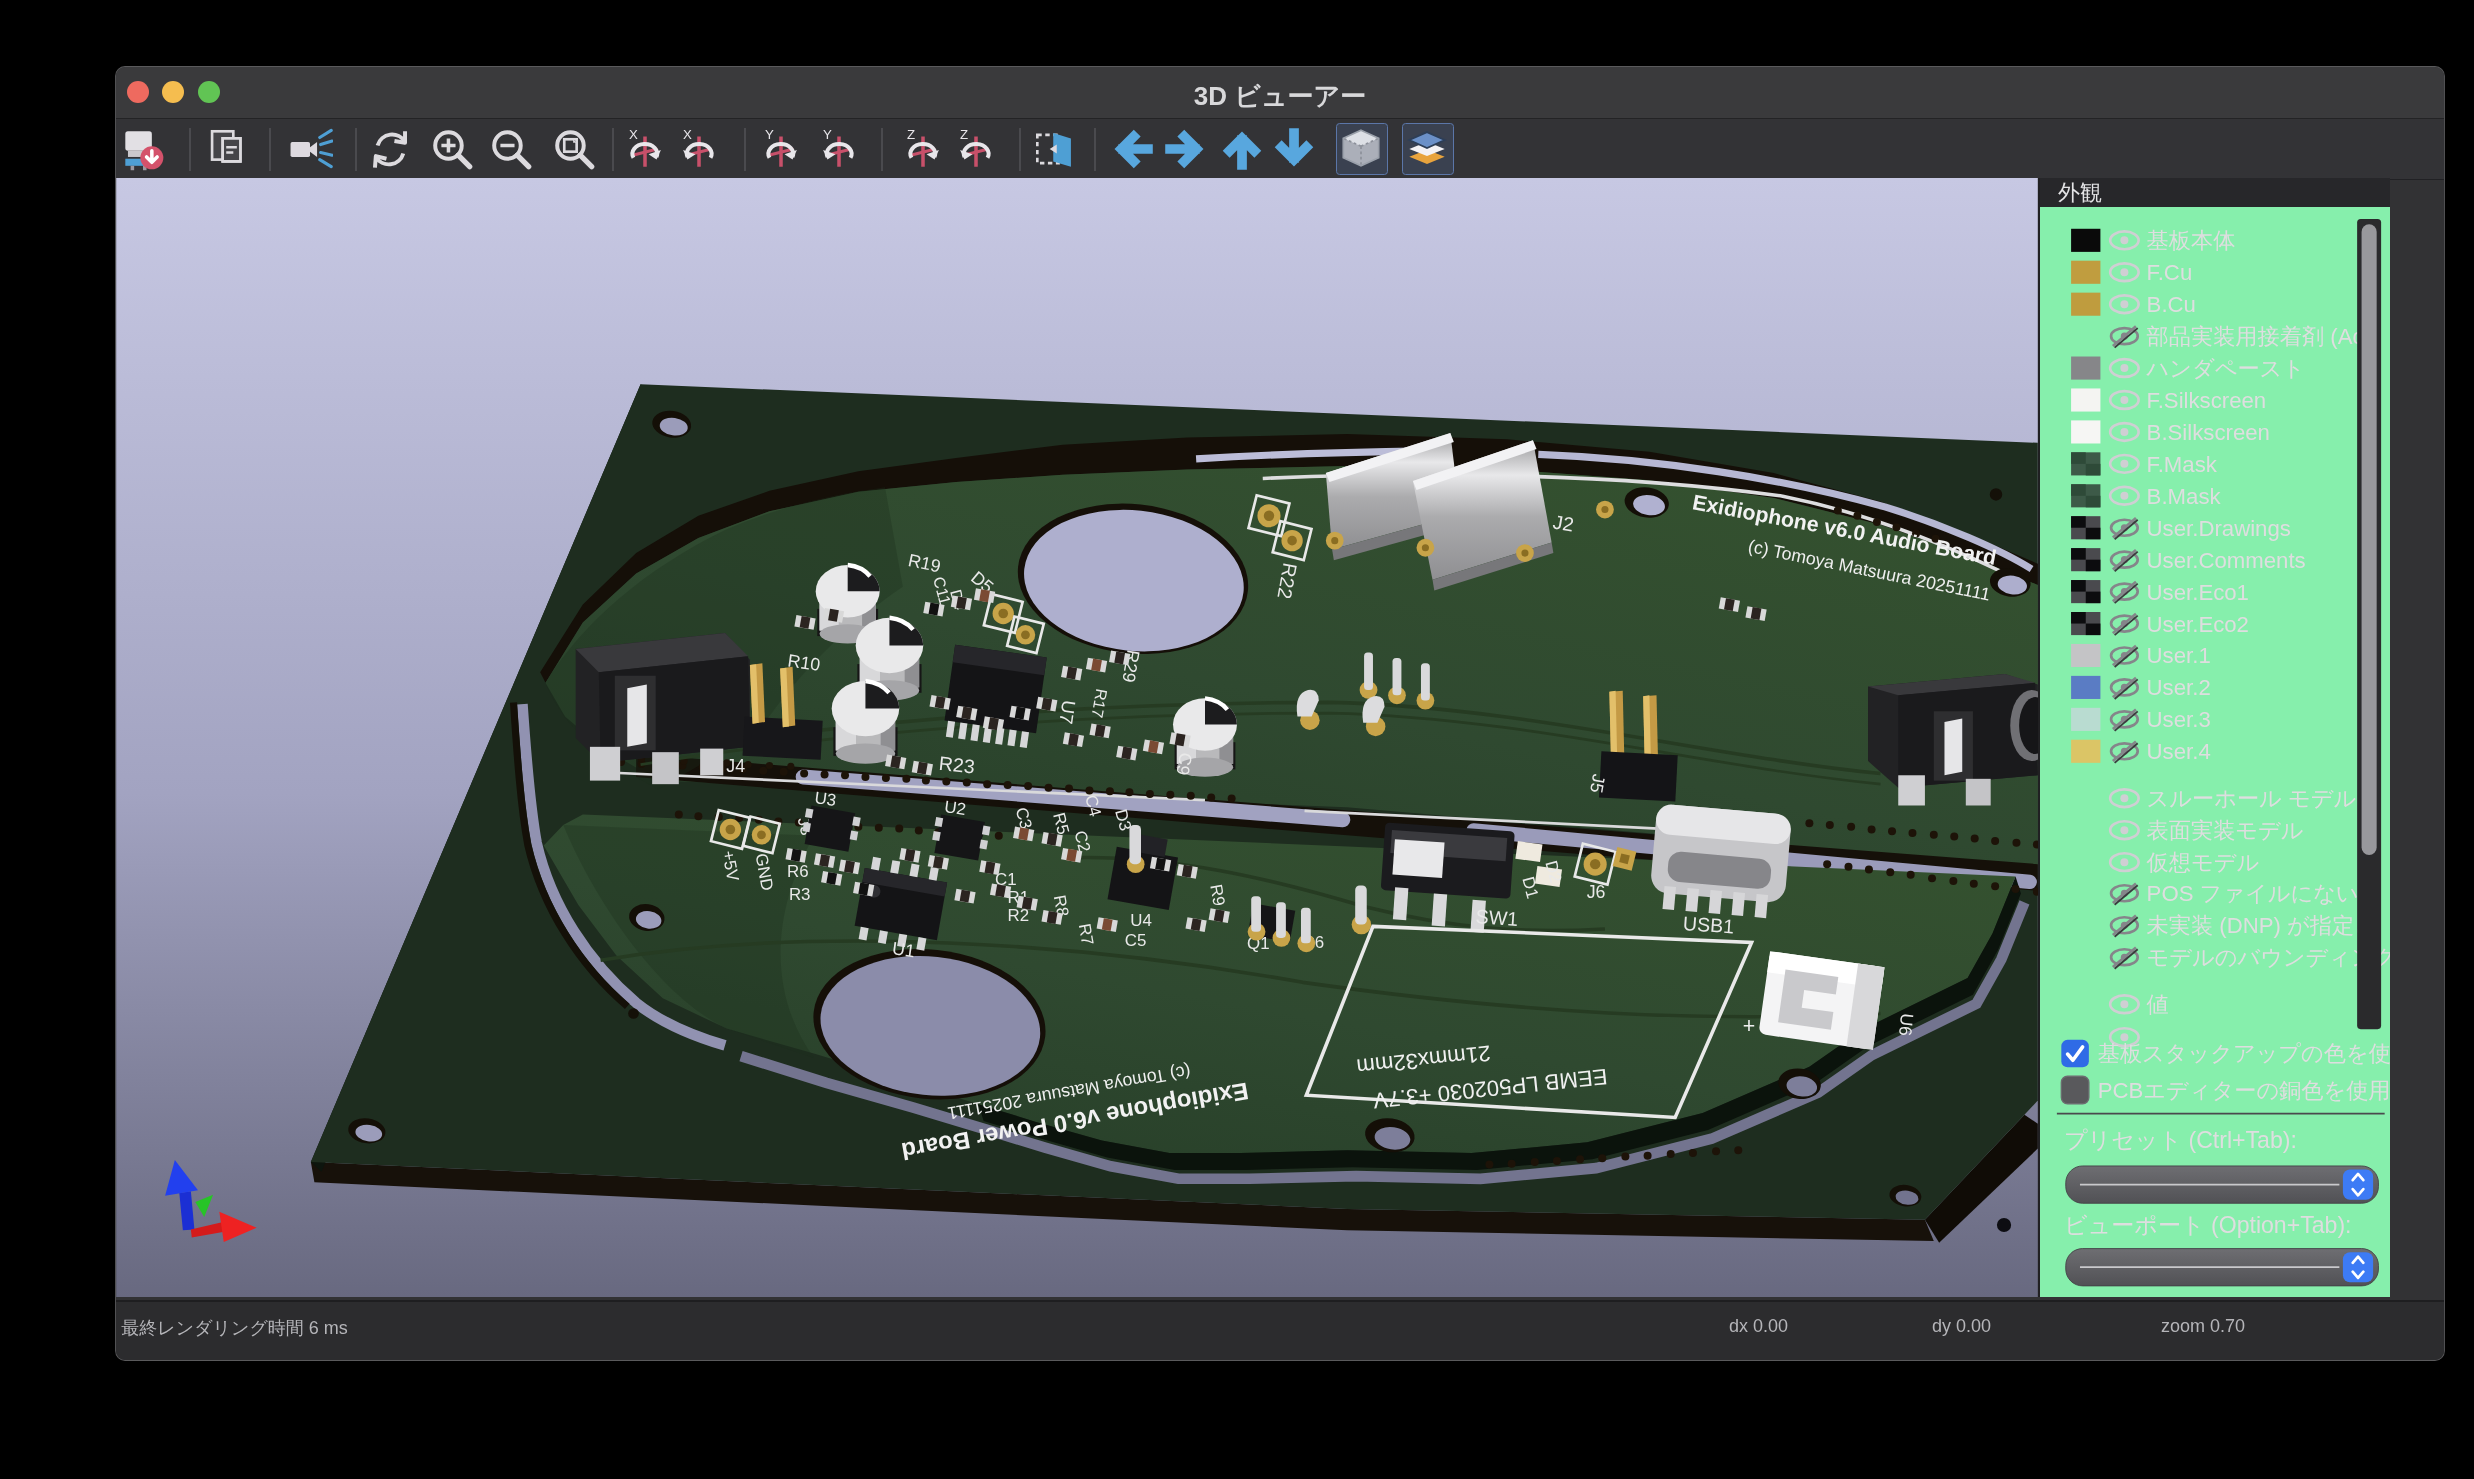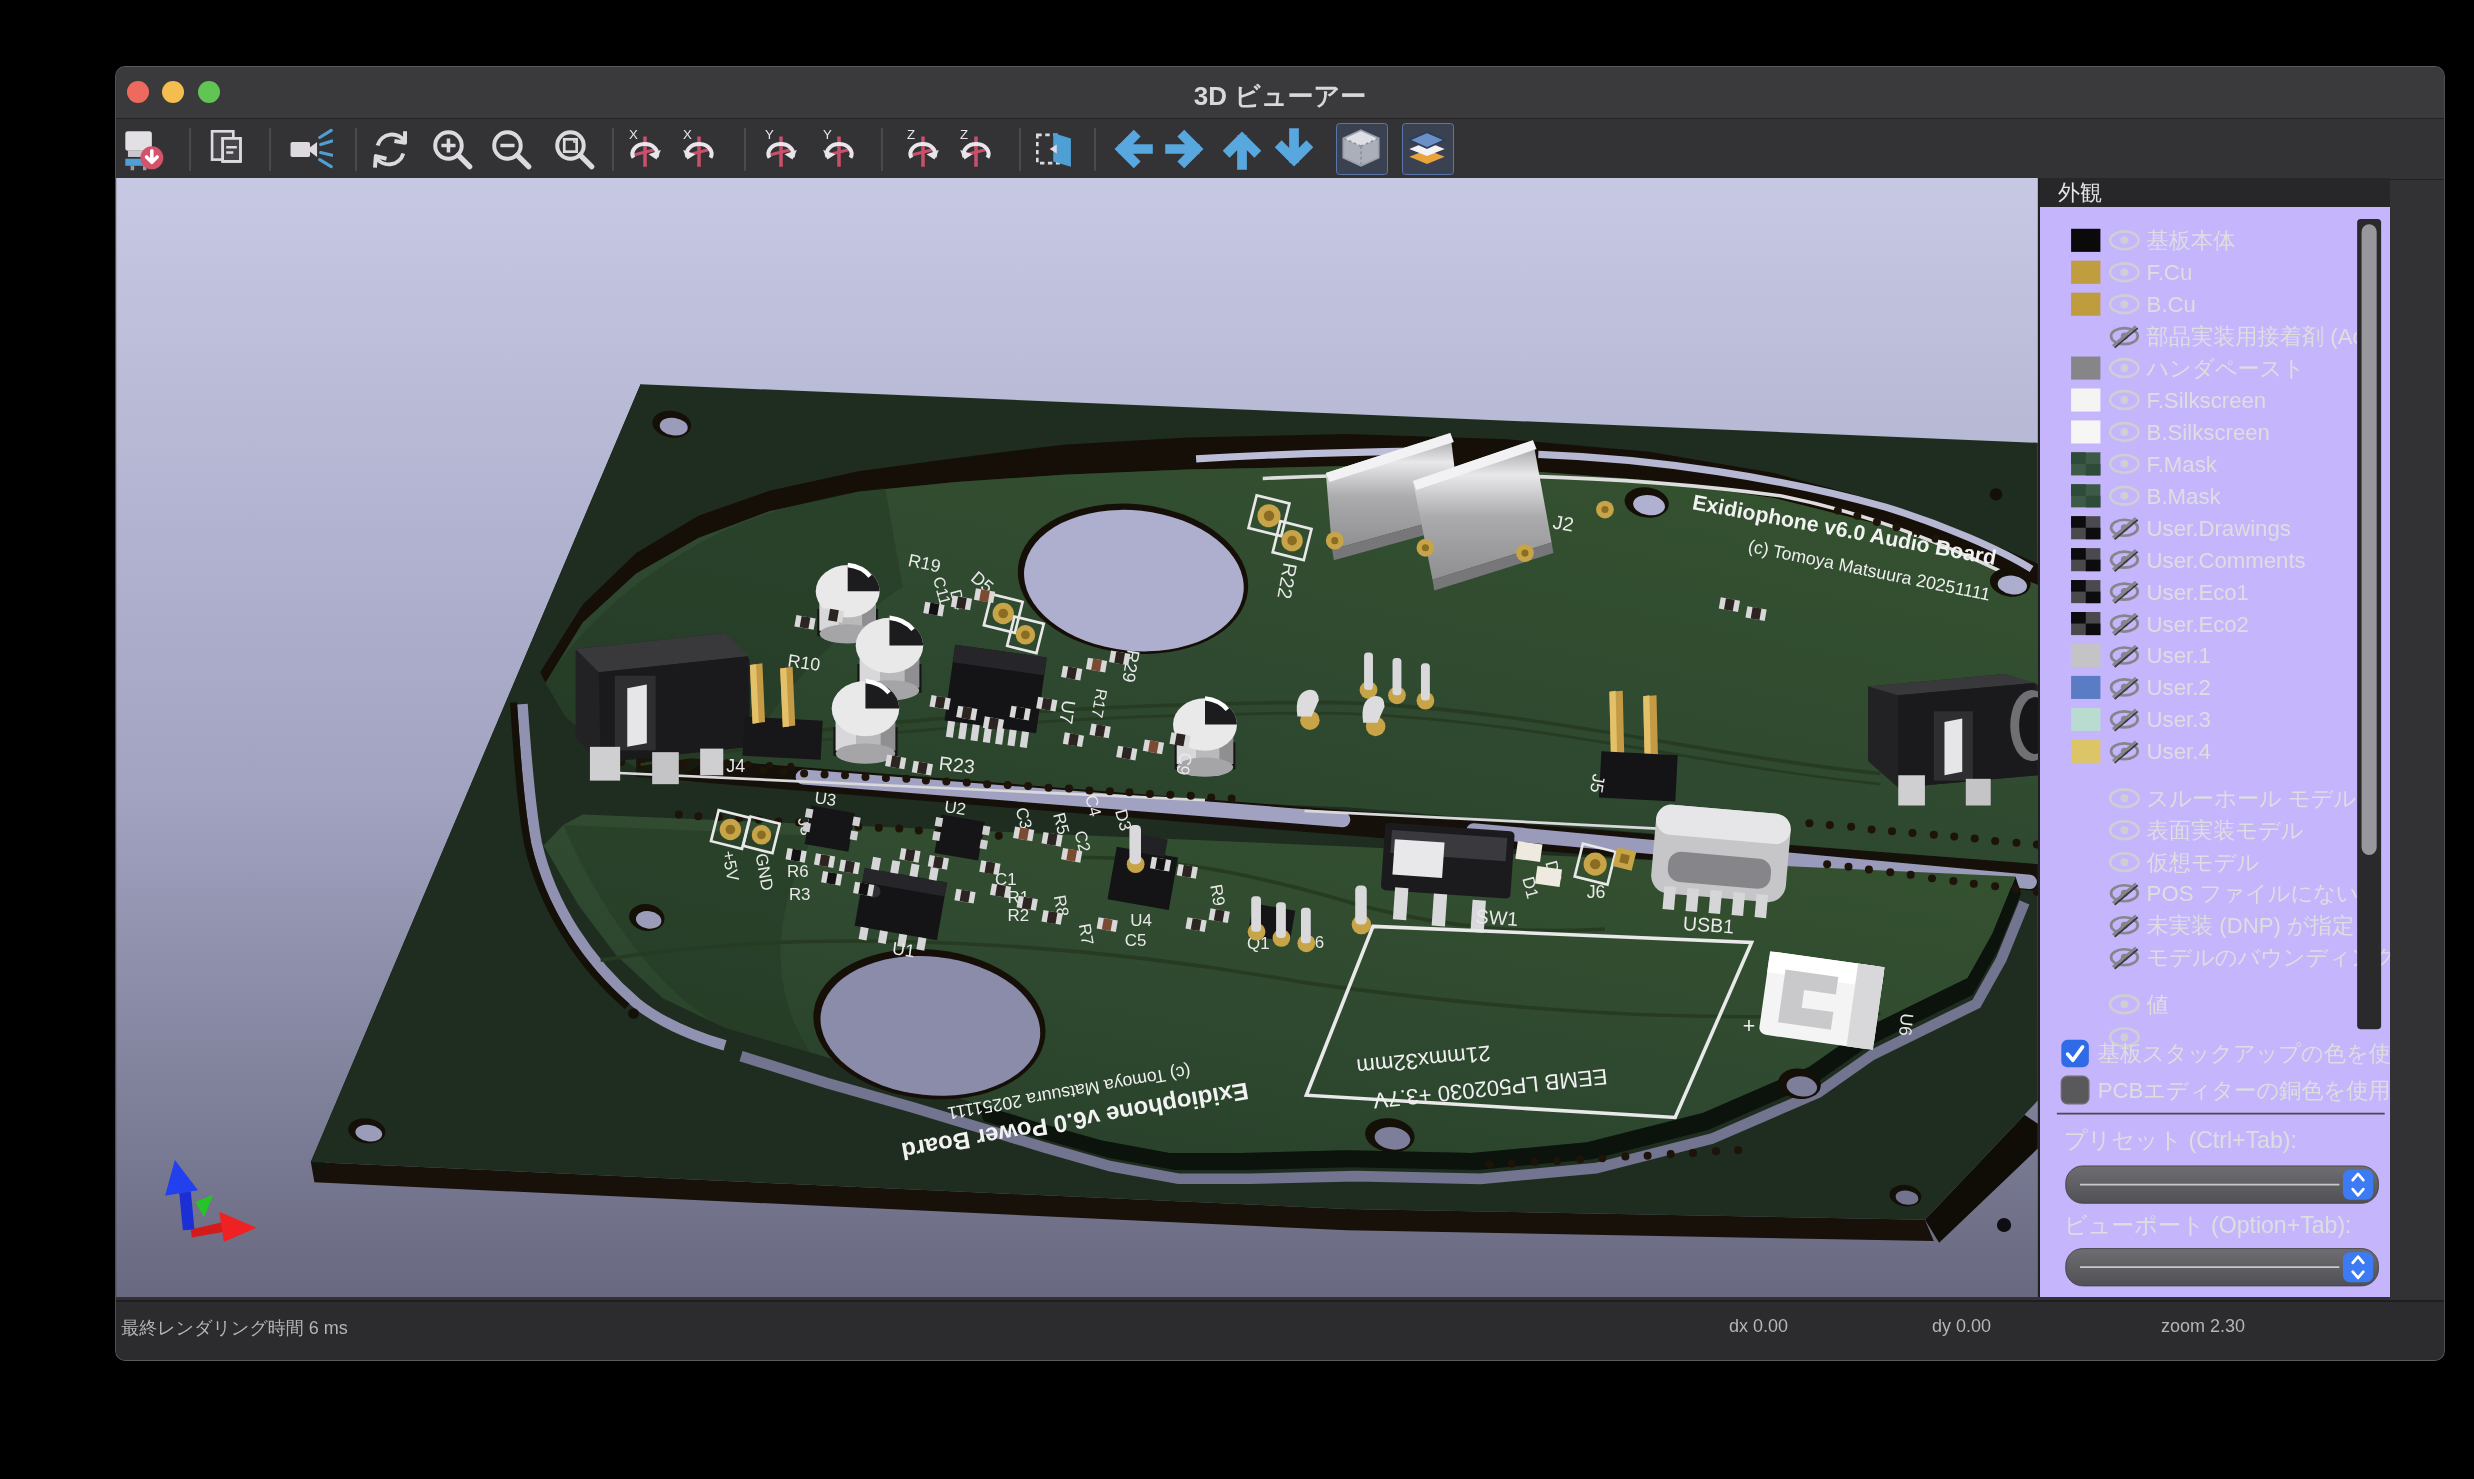--- a/index.html
+++ b/index.html
@@ -2,21 +2,21 @@
 <html style="font-size:14.2px"><head><meta charset="utf-8"><style>
 html,body{margin:0;padding:0;background:#000;width:2475px;height:1479px;overflow:hidden}
 *{font-family:"Liberation Sans",sans-serif}
 #win{position:absolute;left:116px;top:67px;width:2328px;height:1293px;background:#323234;
 border-radius:9px;overflow:hidden;box-shadow:0 0 0 0.9px #5a5a5c}
 #tbar{position:absolute;left:0;top:0;width:100%;height:51px;background:#3a3a3c;border-bottom:0.9px solid #232325}
 #tools{position:absolute;left:0;top:52px;width:100%;height:60px;background:#333336;border-bottom:1.8px solid #212124}
 #title{position:absolute;width:100%;text-align:center;top:12.4px;font-size:26px;font-weight:bold;color:#d8d8da}
 .tl{position:absolute;top:14.2px;width:22px;height:22px;border-radius:50%}
 #vp{position:absolute;left:0;top:111px;width:1922px;height:1119px}
-#rp{position:absolute;left:1922px;top:111px;width:350px;height:1119px;background:#c4b5fd;border-left:2.7px solid #202022}
+#rp{position:absolute;left:1922px;top:111px;width:350px;height:1119px;background:#86efac;border-left:2.7px solid #202022}
 #rphead{position:absolute;left:0;top:0;width:100%;height:29px;background:#27272a;color:#e4e4e6;font-size:22px;line-height:29px;padding-left:18px;box-sizing:border-box}
 #sbar{position:absolute;left:0;top:1233px;width:100%;height:60px;background:#2c2c2e;border-top:2.7px solid #1e1e20;color:#b5b5b9;font-size:18px}
 </style></head><body>
 <div id="win">
   <div id="tbar">
     <div class="tl" style="left:10.7px;background:#ee6a5f"></div>
     <div class="tl" style="left:46px;background:#f5bd4f"></div>
     <div class="tl" style="left:82px;background:#61c454"></div>
     <div id="title">3D ビューアー</div>
   </div>
@@ -989,15 +989,15 @@
         <rect x="2618" y="1409" width="34" height="34" rx="8" fill="#3d7bf5"></rect>
         <path d="M2629,1421.0 l6,-7 l6,7 M2629,1431.0 l6,7 l6,-7" stroke="#fff" stroke-width="3" fill="none" stroke-linejoin="round" stroke-linecap="round"></path>
         <rect x="2634" y="246" width="27" height="912" rx="4" fill="#2a2a2c"></rect>
         <rect x="2639" y="252" width="17" height="710" rx="8.5" fill="#98989c"></rect>
       </svg>
   </div>
   <div id="sbar">
     <span style="position:absolute;left:5.3px;top:14.2px">最終レンダリング時間 6 ms</span>
     <span style="position:absolute;left:1613px;top:14.2px">dx 0.00</span>
     <span style="position:absolute;left:1816px;top:14.2px">dy 0.00</span>
-    <span style="position:absolute;left:2045px;top:14.2px">zoom 2.30</span>
+    <span style="position:absolute;left:2045px;top:14.2px">zoom 0.70</span>
   </div>
 </div>
 
 </body></html>

